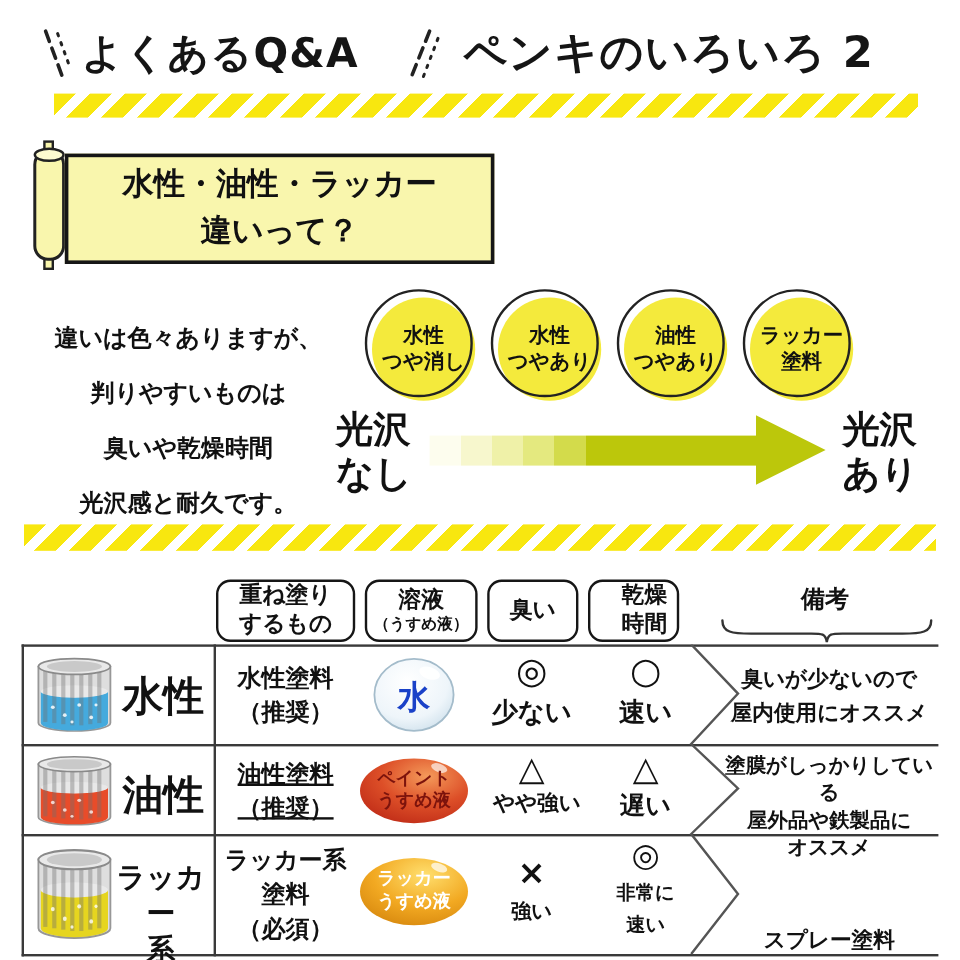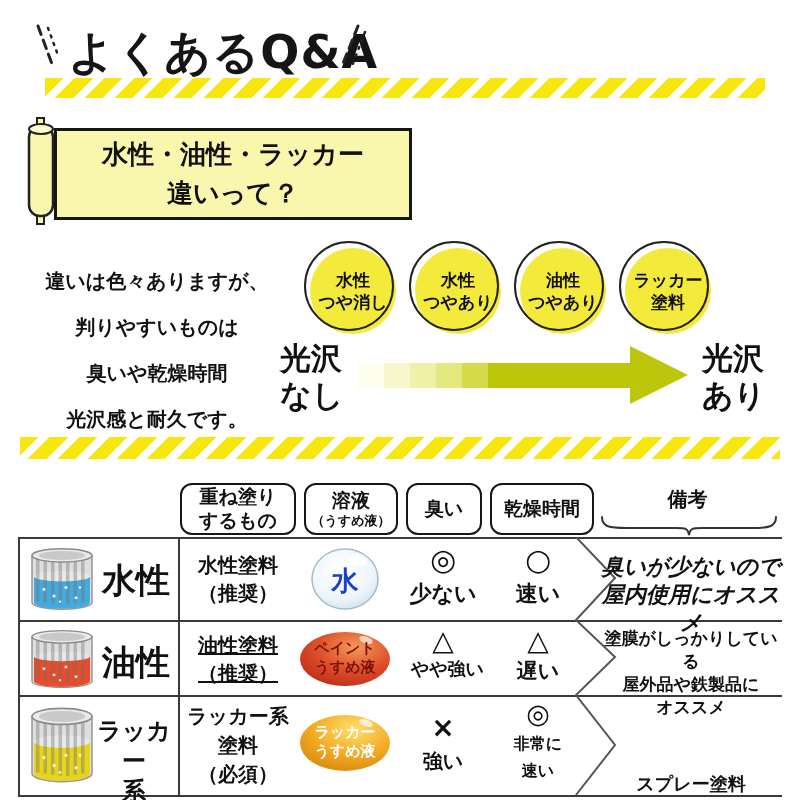--- a/index.html
+++ b/index.html
@@ -6,21 +6,21 @@
   #canvas{
     position:relative;width:800px;height:800px;background:#fff;overflow:hidden;
     font-family:"DejaVu Sans","Liberation Sans",sans-serif;color:#111;
   }
   .abs{position:absolute;}
   .ml{white-space:pre-line;}
   .ctr{text-align:center;}
 
   
   .title{font-weight:900;letter-spacing:1px;color:#151515;}
-  .title-left{left:68px;top:22px;font-size:46px;}
+  .title-left{left:68px;top:22px;font-size:34px;}
   .title-right{left:386px;top:20px;font-size:36px;}
 
   .stripe{background:repeating-linear-gradient(135deg,#f8e70f 0 13px,#ffffff 13px 21px);}
   .stripe-top{left:45px;top:78px;width:720px;height:20px;}
   .stripe-bottom{left:20px;top:437px;width:760px;height:22px;}
 
   
   .banner{left:54px;top:128px;width:352px;height:86px;background:#f9f6ad;border:3px solid #161616;
           display:flex;align-items:center;justify-content:center;}
   .banner-text{font-size:26px;font-weight:900;line-height:1.5;text-align:center;}
@@ -45,21 +45,21 @@
     border-top:29px solid transparent;border-bottom:29px solid transparent;border-left:58px solid #bcc70b;}
 
   
   .hbox{top:483px;height:52px;background:#fff;border:2.5px solid #161616;border-radius:12px;
         display:flex;flex-direction:column;align-items:center;justify-content:center;box-sizing:border-box;}
   .hbox .l1{font-size:19px;font-weight:900;line-height:1.25;text-align:center;}
   .hbox .l2{font-size:13px;font-weight:900;line-height:1.2;}
   .hb-recoat{left:180px;width:116px;}
   .hb-solvent{left:304px;width:94px;}
   .hb-smell{left:406px;width:76px;}
-  .hb-dry{left:490px;width:104px;}
+  .hb-dry{left:490px;width:76px;padding-left:18px;}
   .hb-remarks{left:600px;top:486px;width:175px;text-align:center;font-size:20px;font-weight:900;}
 
   
   .hline{left:18px;width:764px;height:2px;background:#3a3a3a;}
   .vline{width:2px;background:#3a3a3a;top:537px;height:260px;}
 
   
   .pname{font-weight:900;}
   .recoat{left:182px;width:112px;font-size:20px;font-weight:900;text-align:center;}
   .sym{font-weight:900;text-align:center;line-height:1;}
@@ -74,20 +74,21 @@
 
   <svg class="abs" style="left:30px;top:24px;" width="32" height="50" viewBox="0 0 32 50">
     <line x1="8" y1="2" x2="22" y2="40" stroke="#222" stroke-width="3" stroke-dasharray="9,6" stroke-linecap="round"></line>
     <line x1="18" y1="4" x2="29" y2="34" stroke="#222" stroke-width="2.5" stroke-dasharray="2,6" stroke-linecap="round"></line>
   </svg>
   <div class="abs title title-left">よくあるQ&amp;A</div>
   <svg class="abs" style="left:334px;top:24px;" width="34" height="50" viewBox="0 0 34 50">
     <line x1="24" y1="2" x2="8" y2="42" stroke="#222" stroke-width="3" stroke-dasharray="9,6" stroke-linecap="round"></line>
     <line x1="31" y1="8" x2="18" y2="42" stroke="#222" stroke-width="2.5" stroke-dasharray="2,6" stroke-linecap="round"></line>
   </svg>
+  <div class="abs title title-right">ペンキのいろいろ 2</div>
 
   <div class="abs stripe stripe-top"></div>
 
   <svg class="abs" style="left:22px;top:116px;" width="38" height="110" viewBox="0 0 38 110">
     <rect x="15" y="2" width="7" height="10" fill="#f9f6ad" stroke="#222" stroke-width="2"></rect>
     <rect x="15" y="98" width="7" height="10" fill="#f9f6ad" stroke="#222" stroke-width="2"></rect>
     <rect x="7" y="10" width="24" height="90" rx="11" fill="#f9f6ad" stroke="#222" stroke-width="2.5"></rect>
     <ellipse cx="19" cy="13" rx="12" ry="5" fill="#fdfbd0" stroke="#222" stroke-width="2"></ellipse>
   </svg>
   <div class="abs banner">
@@ -199,21 +200,21 @@
       </radialGradient>
     </defs>
     <ellipse cx="35" cy="32" rx="33" ry="30" fill="url(#gw)" stroke="#a4bccb" stroke-width="1.5"></ellipse>
     <ellipse cx="48" cy="14" rx="9" ry="5" fill="#ffffff" opacity="0.9" transform="rotate(18 48 14)"></ellipse>
   </svg>
   <div class="abs ctr" style="left:310px;top:563px;width:70px;font-size:27px;font-weight:900;color:#1a41c8;">水</div>
   <div class="abs sym" style="left:402px;top:545px;width:82px;font-size:30px;">◎</div>
   <div class="abs symlab" style="left:402px;top:579px;width:82px;font-size:22px;">少ない</div>
   <div class="abs sym" style="left:496px;top:545px;width:84px;font-size:30px;">○</div>
   <div class="abs symlab" style="left:496px;top:579px;width:84px;font-size:22px;">速い</div>
-  <div class="abs remark ml" style="top:553px;font-size:22px;line-height:28px;font-style:italic;">臭いが少ないので
+  <div class="abs remark ml" style="top:553px;font-size:18px;line-height:28px;">臭いが少ないので
 屋内使用にオススメ</div>
 
   <svg class="abs" style="left:30px;top:628px;" width="64" height="62" viewBox="0 0 64 70" preserveAspectRatio="none">
     <path d="M2,10 L2,60 A30,7 0 0 0 62,60 L62,10 Z" fill="#dedede" stroke="#979797" stroke-width="1.5"></path>
     <path d="M4,32 L4,60 A28,6.5 0 0 0 60,60 L60,32 A28,5.5 0 0 1 4,32 Z" fill="#e84c2a"></path>
     <ellipse cx="32" cy="32" rx="28" ry="5.5" fill="#ffffff" opacity="0.3"></ellipse>
     <g fill="#6f6f6f" opacity="0.38">
       <rect x="6" y="10" width="3.5" height="49"></rect>
         <rect x="13.5" y="10" width="3.5" height="50"></rect>
       <rect x="21" y="10" width="3.5" height="51"></rect>
@@ -292,20 +293,20 @@
           <stop offset="0.5" stop-color="#f2a922"></stop>
           <stop offset="1" stop-color="#cd7c07"></stop>
       </radialGradient>
     </defs>
     <ellipse cx="47" cy="30" rx="45" ry="28" fill="url(#go)"></ellipse>
     <ellipse cx="68" cy="10" rx="7" ry="3.5" fill="#ffffff" opacity="0.7" transform="rotate(20 68 10)"></ellipse>
   </svg>
   <div class="abs blob-text ml" style="top:723px;font-size:15px;color:#ffffff;">ラッカー
 うすめ液</div>
   <div class="abs sym" style="left:402px;top:714px;width:82px;font-size:28px;">×</div>
-  <div class="abs symlab" style="left:402px;top:748px;width:82px;font-size:20px;">強い</div>
+  <div class="abs symlab" style="left:402px;top:748px;width:82px;font-size:17px;">強い</div>
   <div class="abs sym" style="left:496px;top:700px;width:84px;font-size:27px;">◎</div>
   <div class="abs symlab ml" style="left:496px;top:730px;width:84px;font-size:16px;line-height:27px;">非常に
 速い</div>
   <div class="abs remark ml" style="top:726px;font-size:18px;line-height:28px;margin-top:44px;">スプレー塗料
 が主流</div>
 
 </div>
 
 </body></html>

